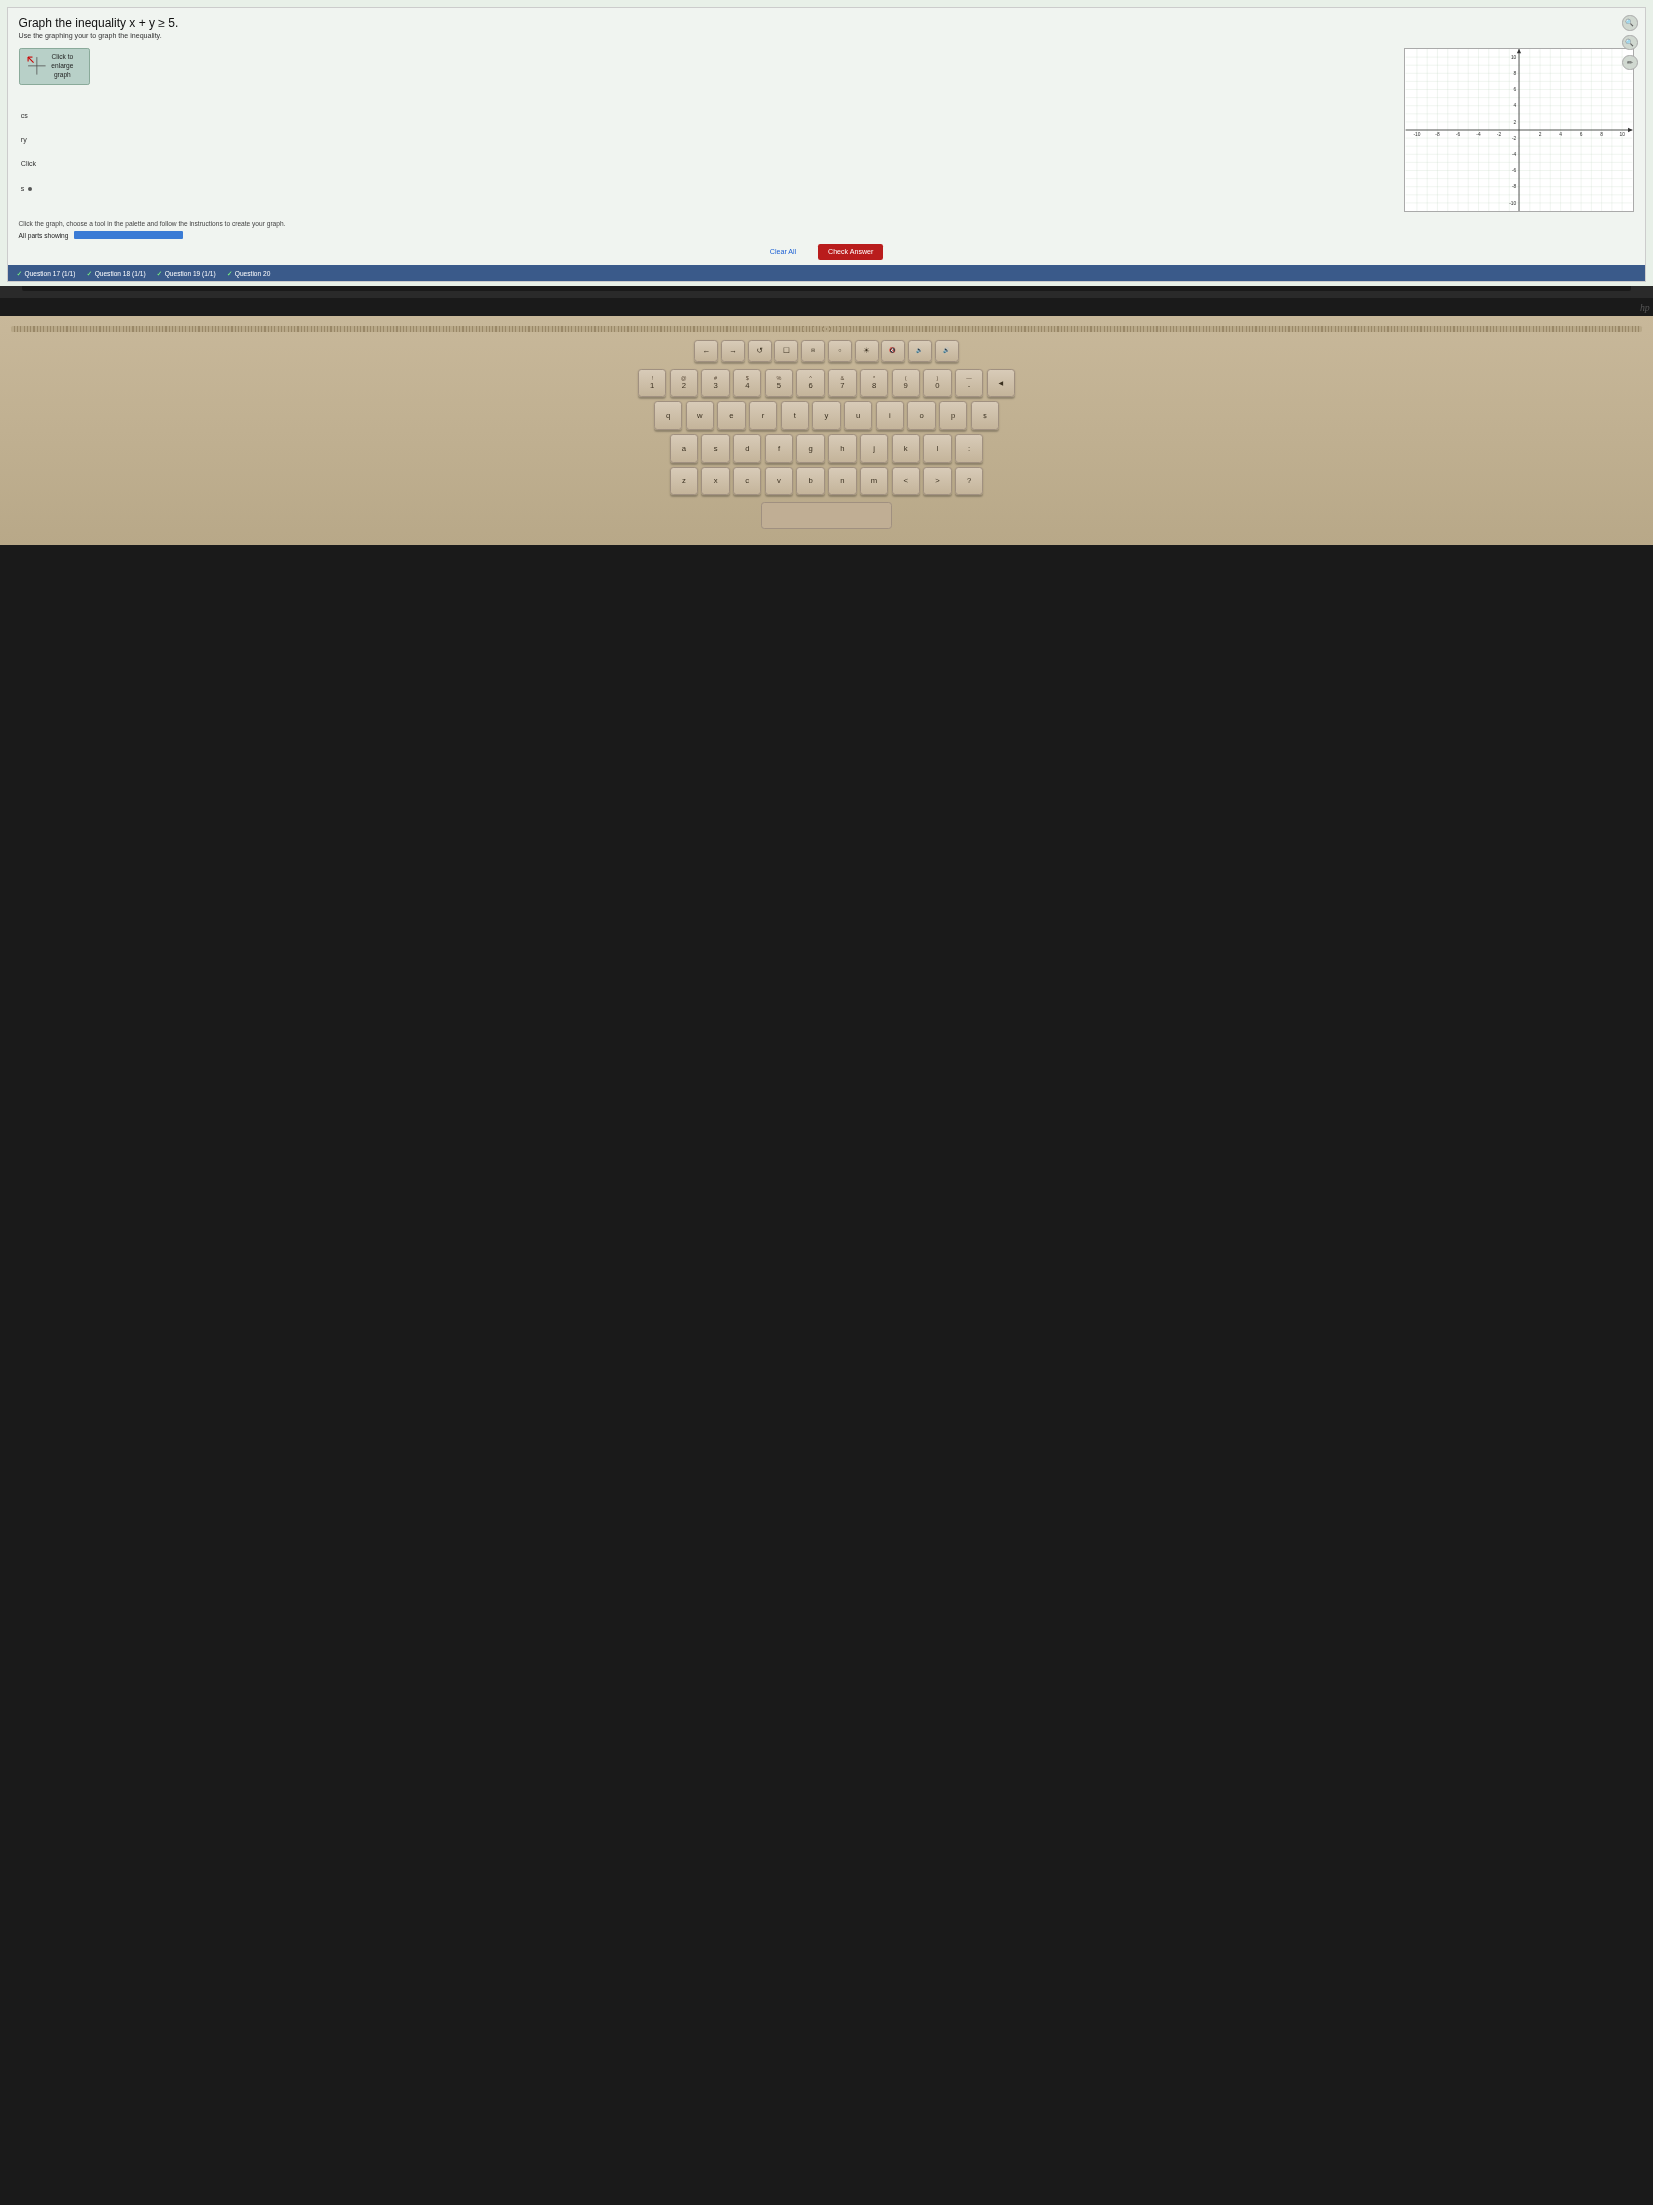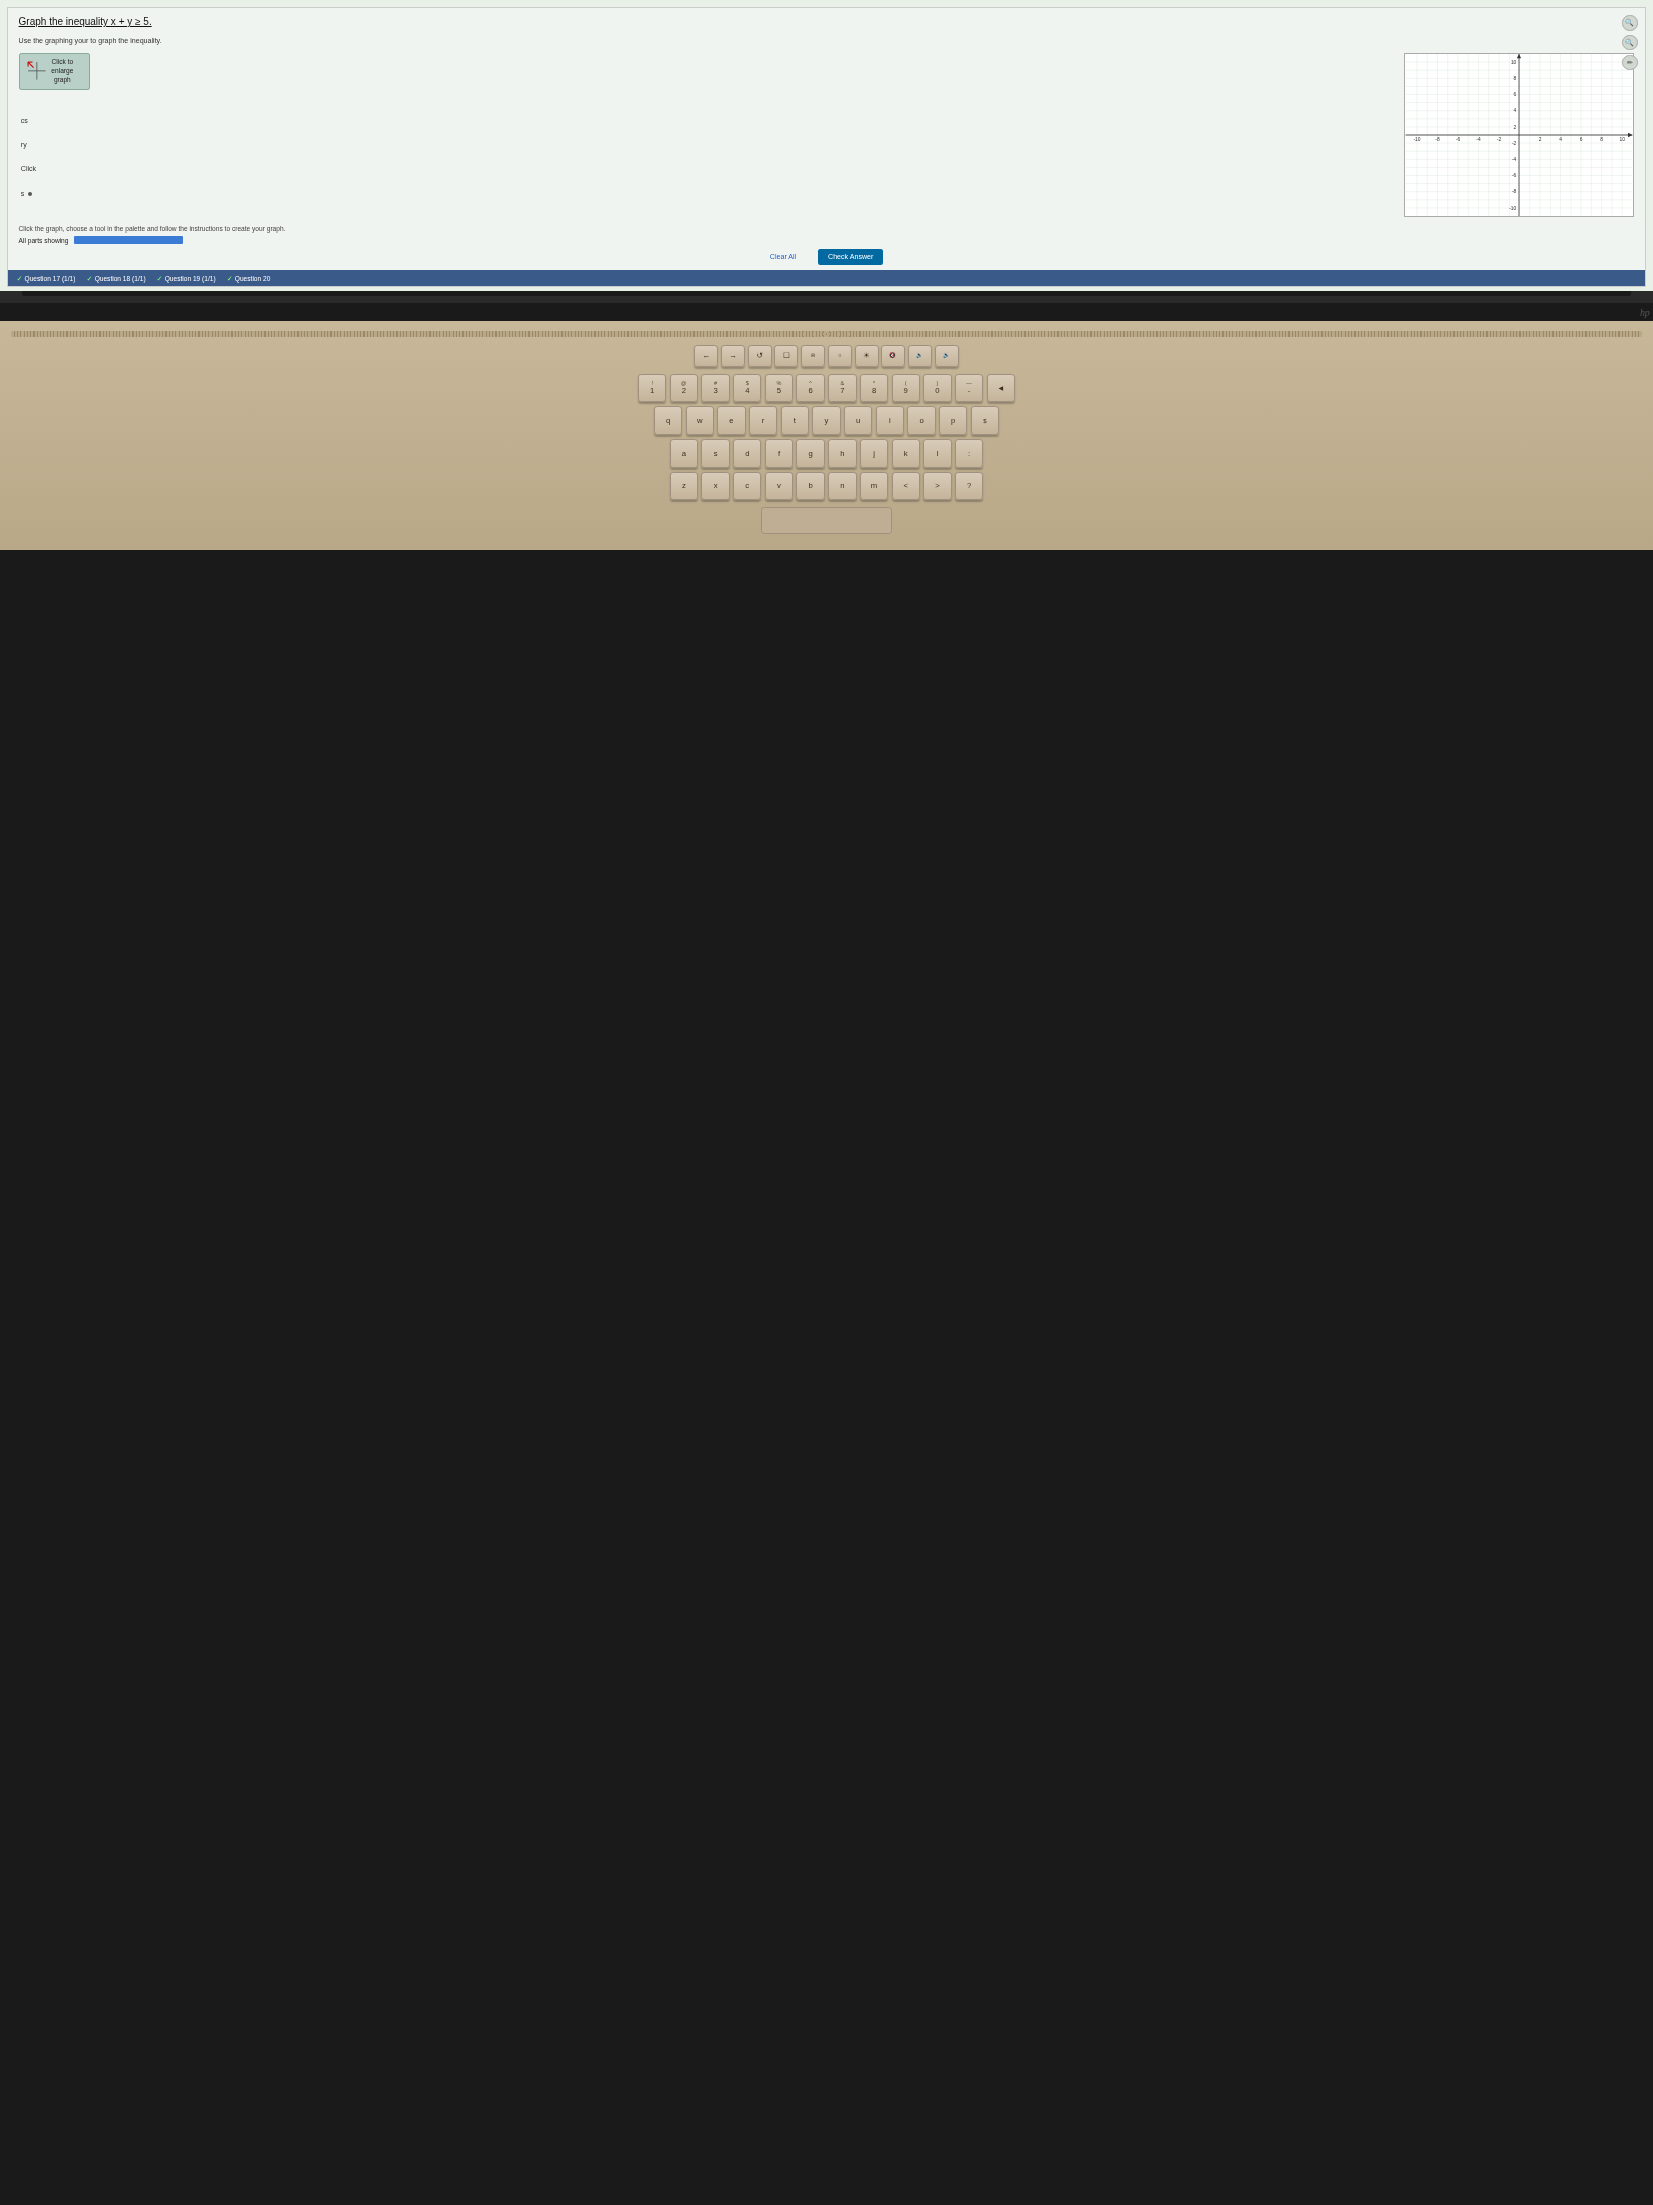--- a/index.html
+++ b/index.html
@@ -19,25 +19,24 @@
     }
 
     .browser-content {
       background: #f0f4f0;
       border: 0.5px solid #ccc;
       padding: 8.8px 11px 6.6px 11px;
       position: relative;
     }
 
     .problem-title {
-      font-size: 10px;
+      font-size: 12px;
       font-weight: normal;
       color: #111;
-      margin-bottom: 10px;
-      text-decoration: underline;
+      margin-bottom: 2px;
     }
 
     .problem-subtitle {
       font-size: 7.1px;
       color: #333;
       margin-bottom: 7.7px;
     }
 
     .main-content-row {
       display: flex;
@@ -143,21 +142,21 @@
     .clear-all-btn {
       font-size: 7.1px;
       color: #1a5fd4;
       background: none;
       border: none;
       cursor: pointer;
       text-decoration: none;
     }
 
     .check-answer-btn {
-      background: #0369a1;
+      background: #b91c1c;
       color: white;
       border: none;
       border-radius: 2.2px;
       padding: 3.8px 9.8px;
       font-size: 7.1px;
       cursor: pointer;
     }
 
     .questions-nav {
       display: flex;

